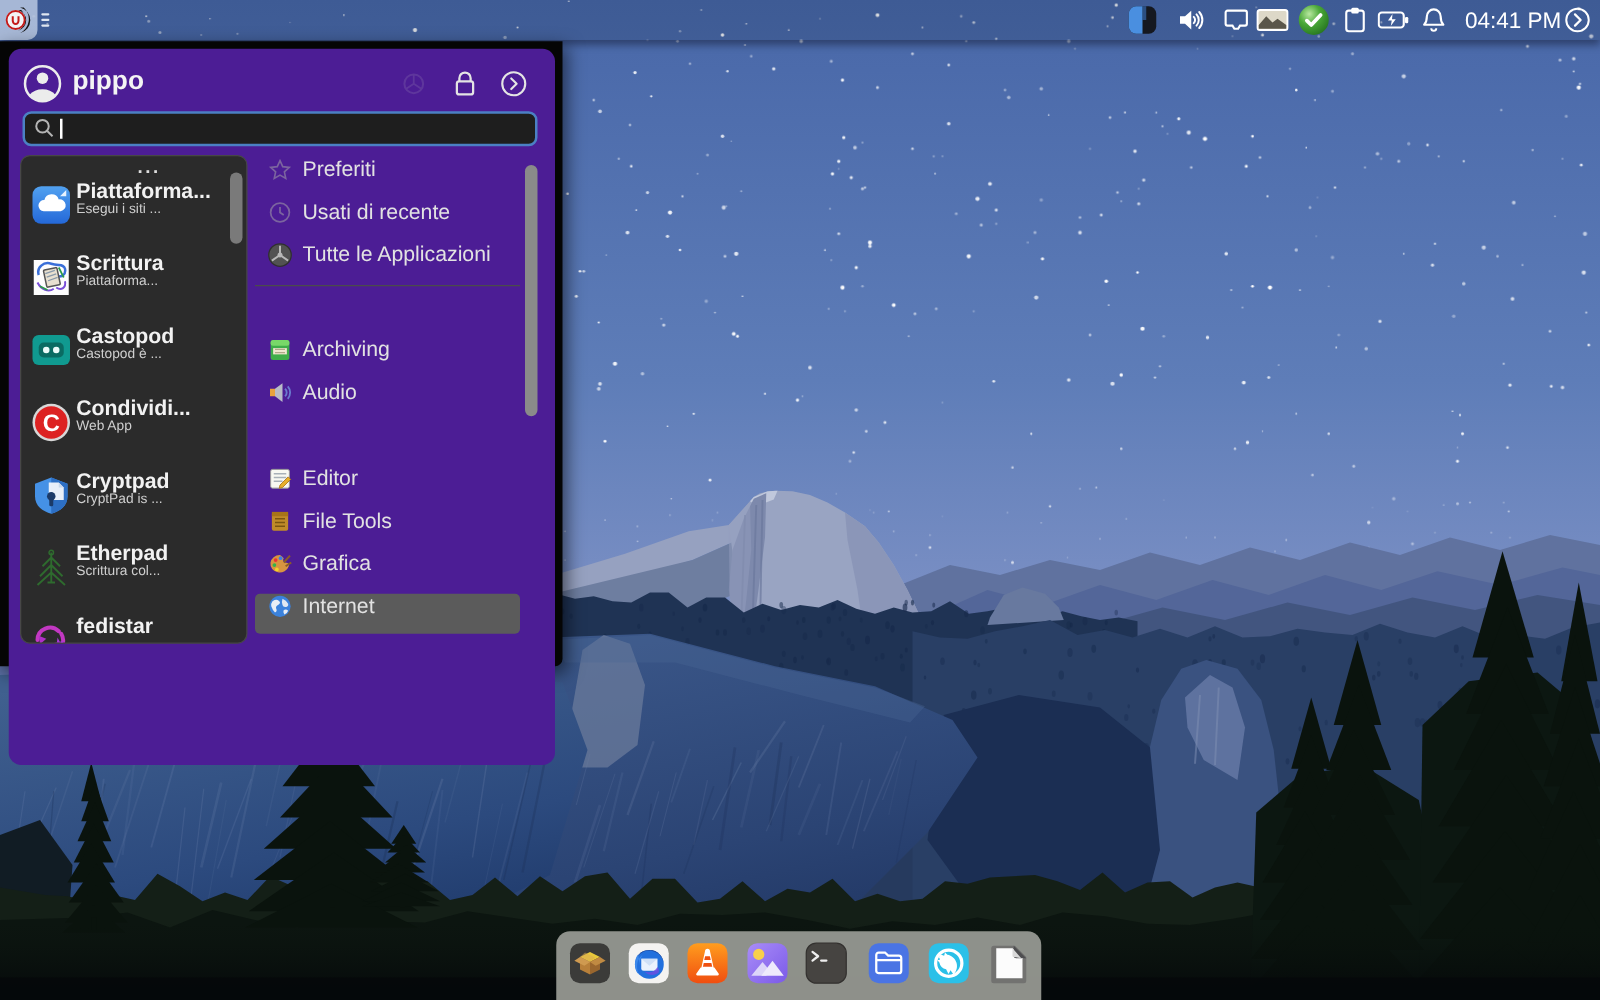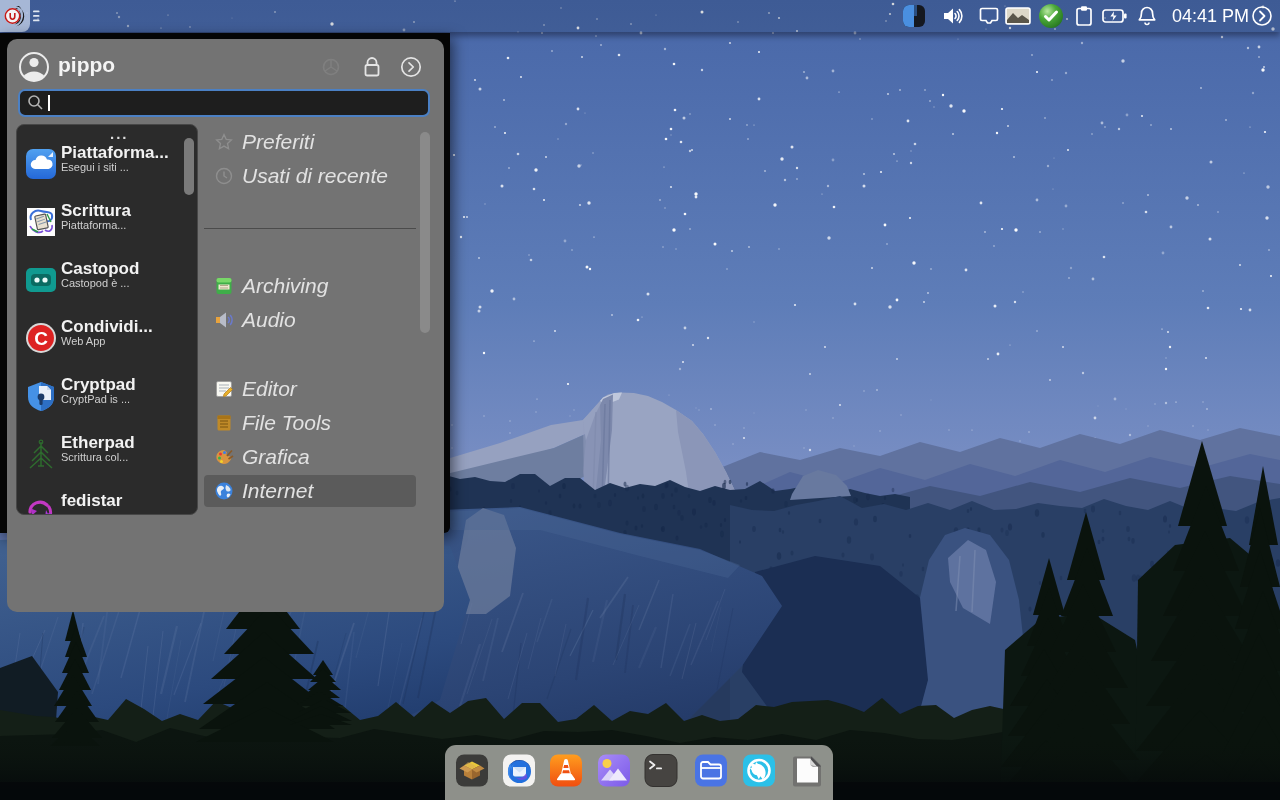--- a/index.html
+++ b/index.html
@@ -1,27 +1,27 @@
 <!DOCTYPE html>
 <html><head><meta charset="utf-8">
 <style>
 html,body{margin:0;padding:0;width:1280px;height:800px;overflow:hidden;font-family:"Liberation Sans",sans-serif;background:#0a0f1e;}
 #wall{position:absolute;left:0;top:0;width:1280px;height:800px;}
 #panel{position:absolute;left:0;top:0;width:1280px;height:32px;background:rgba(10,18,38,0.14);box-shadow:0 4px 6px rgba(0,0,12,0.38);}
 #launch{position:absolute;left:0;top:0;width:30px;height:32px;background:rgba(196,210,232,0.78);border-radius:0 0 8px 0;}
 #clock{position:absolute;left:1172px;top:0;height:32px;line-height:32px;color:#fff;font-size:18px;}
 #menu{position:absolute;left:0;top:33px;width:450px;height:500px;background:#050505;border-radius:0 0 6px 0;box-shadow:3px 5px 14px rgba(0,0,5,0.55);}
-#mpanel{position:absolute;left:7px;top:6px;width:437px;height:573px;background:#737373;border-radius:10px;}
+#mpanel{position:absolute;left:7px;top:6px;width:437px;height:573px;background:#4c1d95;border-radius:10px;}
 #uname{position:absolute;left:51px;top:14px;color:#f4f4f4;font-size:21px;font-weight:bold;}
 #search{position:absolute;left:11px;top:50px;width:408px;height:24px;background:#1e1e1e;border:2px solid #4b80c4;border-radius:7px;}
 #applist{position:absolute;left:9px;top:85px;width:180px;height:389px;background:#2b2b2b;border:1px solid #474747;border-radius:8px;overflow:hidden;}
 .ait{position:absolute;left:44px;color:#f2f2f2;font-size:17px;font-weight:bold;white-space:nowrap;}
 .ais{position:absolute;left:44px;color:#cfcfcf;font-size:11px;white-space:nowrap;}
 .aic{position:absolute;left:8px;width:32px;height:32px;}
-.cat{position:absolute;left:197px;height:32px;display:flex;align-items:center;color:#e2e2e2;font-size:21px;font-style:italic;}
+.cat{position:absolute;left:197px;height:32px;display:flex;align-items:flex-start;color:#e2e2e2;font-size:17px;}
 .cat svg,.cat .ci{margin-right:8px;}
 #menuscroll{position:absolute;left:413px;top:93px;width:10px;height:201px;background:#8a8a8a;border-radius:5px;}
 #listscroll{position:absolute;left:167px;top:13px;width:10px;height:57px;background:#7a7a7a;border-radius:5px;}
 #dock{position:absolute;left:445px;top:745px;width:388px;height:55px;background:rgba(153,155,149,0.93);border-radius:11px 11px 0 0;}
 .dk{position:absolute;top:8px;width:34px;height:35px;}
 </style></head><body>
 <svg id="wall" viewBox="0 0 1280 800">
 <defs>
 <linearGradient id="sky" x1="0" y1="0" x2="0" y2="1">
 <stop offset="0" stop-color="#4867a8"></stop>
@@ -1090,20 +1090,25 @@
 </div>
 <div style="position:absolute;left:197px;top:189px;width:212px;height:1px;background:#4b4b4b"></div>
 <div style="position:absolute;left:197px;top:436px;width:212px;height:32px;background:#5b5b5b;border-radius:4px"></div>
 <div class="cat" style="top:87px"><span style="width:10px"></span><svg width="20" height="20" viewBox="0 0 20 20" opacity="0.5">
 <path d="M10,2.5 l2.2,4.8 5.2,0.6 -3.9,3.6 1.1,5.2 -4.6,-2.6 -4.6,2.6 1.1,-5.2 -3.9,-3.6 5.2,-0.6 Z" fill="none" stroke="#aaa" stroke-width="1.3"></path>
 </svg>Preferiti</div>
 <div class="cat" style="top:121px"><span style="width:10px"></span><svg width="20" height="20" viewBox="0 0 20 20" opacity="0.5">
 <circle cx="10" cy="10" r="7.5" fill="none" stroke="#aaa" stroke-width="1.4"></circle>
 <path d="M10,5.5 V10 l3,2" stroke="#aaa" stroke-width="1.4" fill="none"></path>
 </svg>Usati di recente</div>
+<div class="cat" style="top:155px"><span style="width:10px"></span><svg width="20" height="20" viewBox="0 0 20 20">
+<circle cx="10" cy="10" r="9" fill="#525252" stroke="#303030" stroke-width="1"></circle>
+<circle cx="10" cy="10" r="2" fill="#b8b8b8"></circle>
+<path d="M10,10 V2.5 M10,10 L3.5,14.5 M10,10 L16.5,14.5" stroke="#b8b8b8" stroke-width="1.6"></path>
+</svg>Tutte le Applicazioni</div>
 <div class="cat" style="top:231px"><span style="width:10px"></span><svg width="20" height="20" viewBox="0 0 20 20">
 <rect x="2.5" y="2" width="15" height="16" rx="2" fill="#3fae49"></rect>
 <rect x="2.5" y="2" width="15" height="4.5" rx="2" fill="#78d868"></rect>
 <rect x="4.5" y="8.5" width="11" height="5" fill="#efe8d0"></rect>
 <path d="M6,9.5 h8 M6,12 h8" stroke="#b0a888" stroke-width="1"></path>
 </svg>Archiving</div>
 <div class="cat" style="top:265px"><span style="width:10px"></span><svg width="20" height="20" viewBox="0 0 20 20">
 <rect x="2" y="7" width="4" height="6" fill="#e8a33d"></rect>
 <path d="M6,7 L12,2.5 V17.5 L6,13 Z" fill="#b8bcc8"></path>
 <path d="M14,7 a4,4 0 0 1 0,6 M16.2,5 a7.5,7.5 0 0 1 0,10" stroke="#6a7ace" stroke-width="1.5" fill="none"></path>

